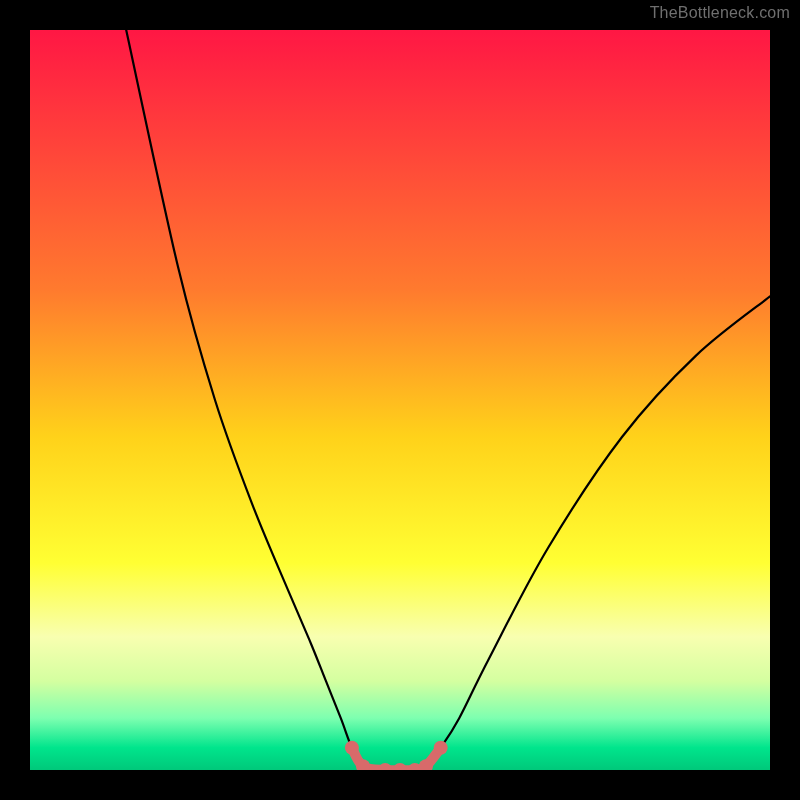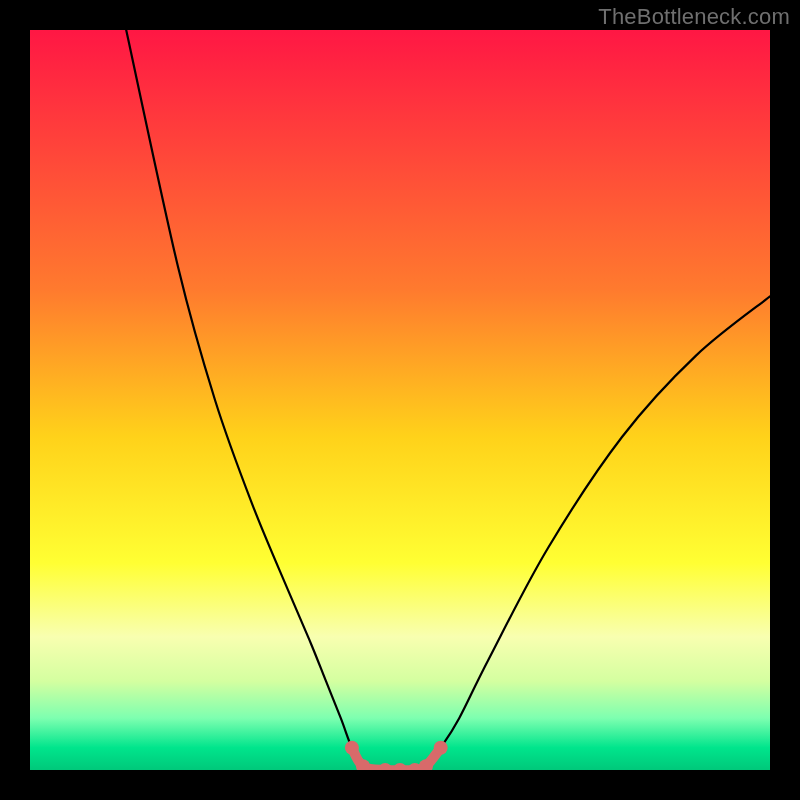--- a/index.html
+++ b/index.html
@@ -35,21 +35,21 @@
     position: absolute;
     inset: 0;
     width: 100%;
     height: 100%;
   }
   .watermark {
     position: absolute;
     top: 4px;
     right: 10px;
     color: #6f6f6f;
-    font-size: 22px;
+    font-size: 16px;
     letter-spacing: 0.2px;
     user-select: none;
   }
 </style>
 </head>
 <body>
 
 <div class="stage">
   <div class="watermark">TheBottleneck.com</div>
 

